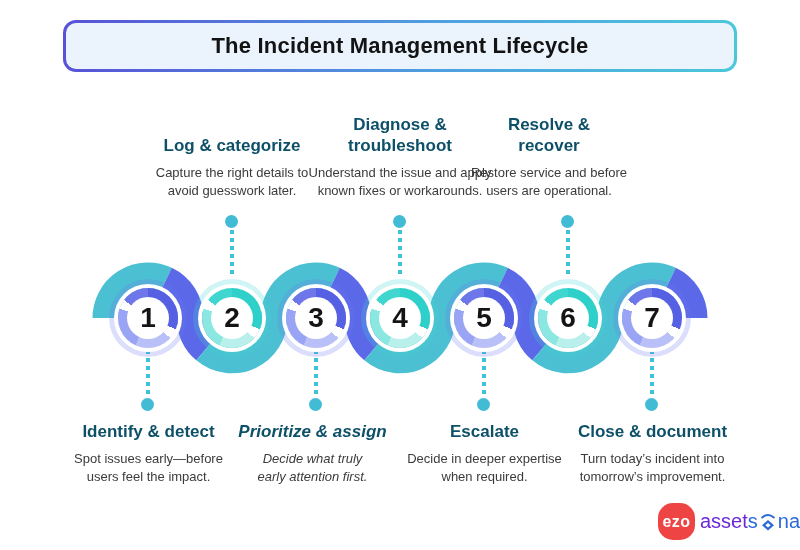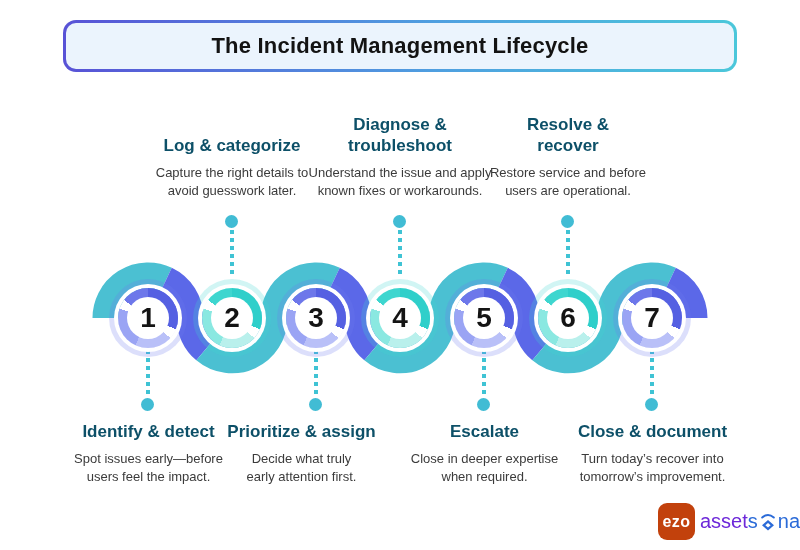--- a/index.html
+++ b/index.html
@@ -30,24 +30,24 @@
     margin-top:7px; font-size:13px; color:#3B3B3B;
     white-space:pre-line; line-height:1.4;
   }
   .top-label { top:113px; width:210px; }
   .top-label .step-heading {
     min-height:44px; display:flex; flex-direction:column; justify-content:flex-end;
     align-items:center;
   }
   .pos-t2 { left:127px; }
   .pos-t4 { left:295px; }
-  .pos-t6 { left:463px; }
+  .pos-t6 { left:444px; }
   .bottom-label { top:421px; width:195px; }
   .pos-b1 { left:51px; }
-  .pos-b3 { left:204px; }
+  .pos-b3 { left:215px;font-style:italic; }
   .pos-b5 { left:387px; }
   .pos-b7 { left:555px; }
 
   
   .wave-svg { position:absolute; left:0; top:0; z-index:2; pointer-events:none; }
 
   
   .num-circle {
     position:absolute; top:288px; width:60px; height:60px; border-radius:50%;
     display:flex; align-items:center; justify-content:center; z-index:3;
@@ -83,21 +83,21 @@
   .line-down { top:350px; } .dot-down { top:398px; }
   .line-up { top:230px; }   .dot-up { top:215px; }
   .lx1 { left:146px; } .lx2 { left:230px; } .lx3 { left:314px; }
   .lx4 { left:398px; } .lx5 { left:482px; } .lx6 { left:566px; } .lx7 { left:650px; }
   .dx1 { left:141px; } .dx2 { left:225px; } .dx3 { left:309px; }
   .dx4 { left:393px; } .dx5 { left:477px; } .dx6 { left:561px; } .dx7 { left:645px; }
 
   
   .logo { position:absolute; left:658px; top:503px; display:flex; align-items:center; gap:5px; z-index:4; }
   .ezo-badge {
-    width:37px; height:37px; background:#c2410c; border-radius:9px;
+    width:37px; height:37px; background:#ef4444; border-radius:15px;
     color:#ffffff; font-size:16px; font-weight:bold;
     display:flex; align-items:center; justify-content:center; letter-spacing:0.5px;
   }
   .logo-words { display:flex; align-items:center; font-size:20px; }
   .word-asset { color:#6d28d9; }
   .word-sonar { color:#2b6bd8; display:flex; align-items:center; }
   .sonar-icon { margin:0 1px; display:block; }
 </style>
 </head>
 <body>
@@ -194,26 +194,26 @@
     <div class="step-body">Spot issues early—before
 users feel the impact.</div>
   </div>
   <div class="step-label bottom-label pos-b3">
     <div class="step-heading">Prioritize &amp; assign</div>
     <div class="step-body">Decide what truly
 early attention first.</div>
   </div>
   <div class="step-label bottom-label pos-b5">
     <div class="step-heading">Escalate</div>
-    <div class="step-body">Close in deeper expertise
+    <div class="step-body">Decide in deeper expertise
 when required.</div>
   </div>
   <div class="step-label bottom-label pos-b7">
     <div class="step-heading">Close &amp; document</div>
-    <div class="step-body">Turn today’s recover into
+    <div class="step-body">Turn today’s incident into
 tomorrow’s improvement.</div>
   </div>
 
   <div class="logo">
     <div class="ezo-badge">ezo</div>
     <div class="logo-words">
       <span class="word-asset">asset</span>
       <span class="word-sonar">
         <span>s</span>
         <svg class="sonar-icon" width="18" height="22" viewBox="0 0 18 22">

